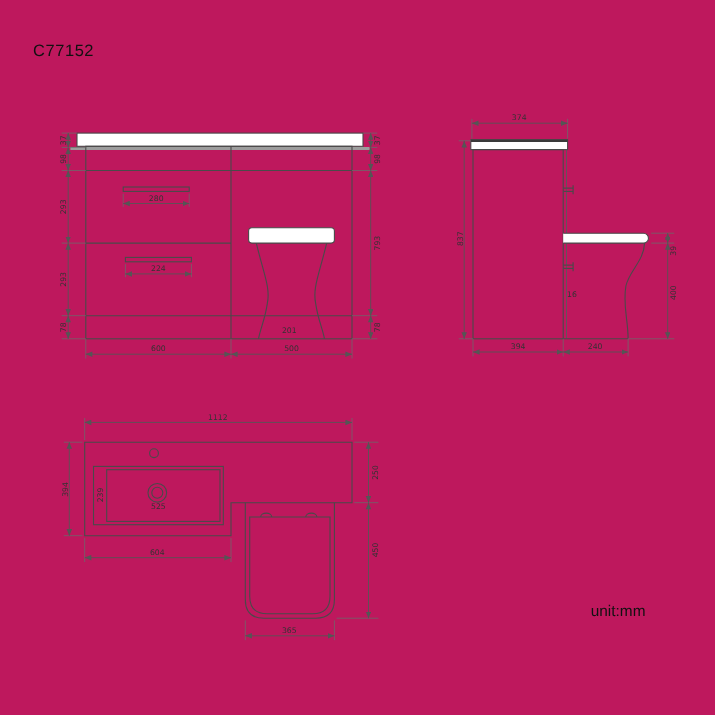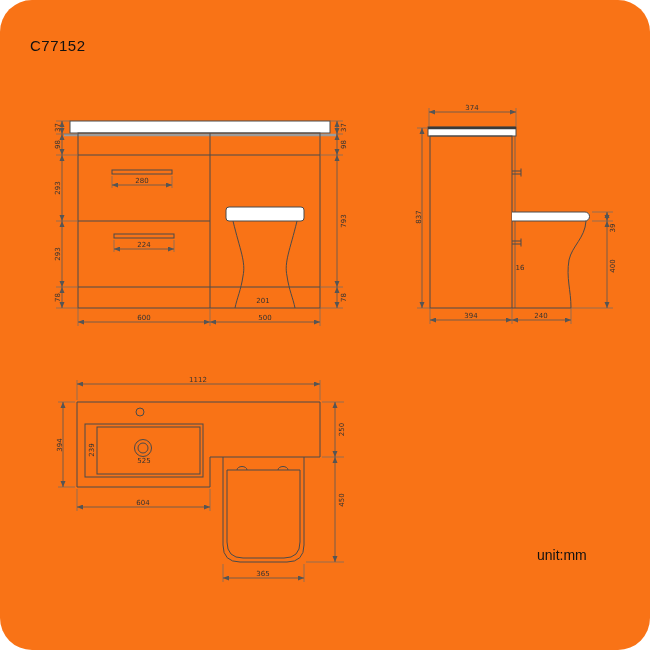--- a/index.html
+++ b/index.html
@@ -1,16 +1,16 @@
 <!DOCTYPE html>
 <html><head>
 <meta charset="utf-8">
 <style>
   html,body{margin:0;padding:0;background:#ffffff;}
-  .page{position:relative;width:650px;height:650px;background:#f97316;overflow:hidden;border-radius:32px;}
+  .page{position:relative;width:650px;height:650px;background:#be185d;overflow:hidden;}
   svg{position:absolute;left:0;top:0;}
   .ln{stroke:#4a4a4a;stroke-width:1;fill:none;}
   .lnw{stroke:#4a4a4a;stroke-width:1;fill:#ffffff;}
   .thin{stroke:#5a5a5a;stroke-width:0.8;fill:none;}
   .ext{stroke:#6b6b6b;stroke-width:0.7;fill:none;}
   .dim{stroke:#555555;stroke-width:0.8;fill:none;marker-start:url(#as);marker-end:url(#ae);}
   .thick-gray{stroke:#9c9c9c;stroke-width:2.6;fill:none;}
   .thick-dark{stroke:#3a3a3a;stroke-width:2.4;fill:none;}
   .dt{font-family:"DejaVu Sans",sans-serif;font-size:7px;fill:#333333;text-anchor:middle;}
   .title-text{font-family:"Liberation Sans",sans-serif;font-size:15px;fill:#111111;letter-spacing:0.5px;}

